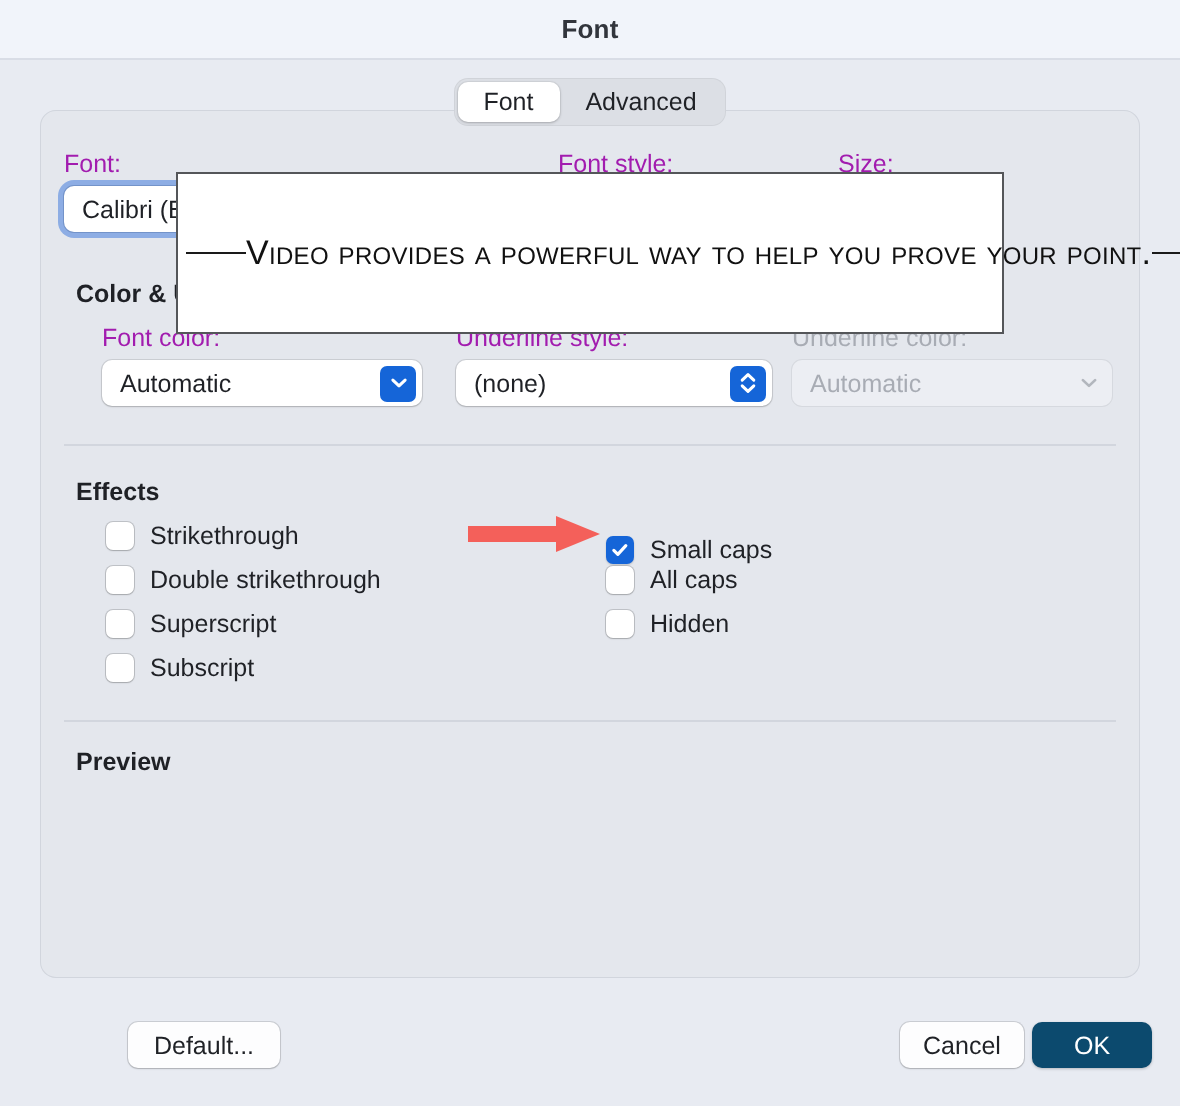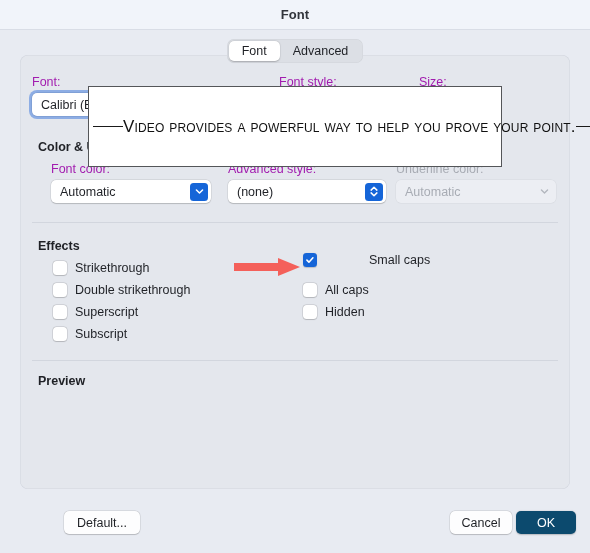--- a/index.html
+++ b/index.html
@@ -302,21 +302,21 @@
         <span class="val">Automatic</span>
         <span class="arrowbox">
           <svg width="9" height="9" viewBox="0 0 10 10">
               <path d="M1.6 3.4 L5 6.6 L8.4 3.4" fill="none" stroke="#fff" stroke-width="1.7" stroke-linecap="round" stroke-linejoin="round"></path>
             </svg>
         </span>
       </div>
     </div>
 
     <div class="row" style="left:208px; top:107px; width:158px;">
-      <div class="flabel">Advanced style:</div>
+      <div class="flabel">Underline style:</div>
       <div class="popup" style="width:158px;">
         <span class="val">(none)</span>
         <span class="arrowbox">
           <svg width="10" height="13" viewBox="0 0 10 13">
             <path d="M2.1 5.1 L5 2.3 L7.9 5.1" fill="none" stroke="#fff" stroke-width="1.5" stroke-linecap="round" stroke-linejoin="round"></path>
             <path d="M2.1 7.9 L5 10.7 L7.9 7.9" fill="none" stroke="#fff" stroke-width="1.5" stroke-linecap="round" stroke-linejoin="round"></path>
           </svg>
         </span>
       </div>
     </div>
@@ -347,21 +347,21 @@
     </div>
     <div class="cbrow" style="left:33px; top:250px;">
       <span class="cbox"></span>
       <span class="cblabel">Superscript</span>
     </div>
     <div class="cbrow" style="left:33px; top:272px;">
       <span class="cbox"></span>
       <span class="cblabel">Subscript</span>
     </div>
 
-    <div class="cbrow" style="left:283px; top:198px;gap:44px;">
+    <div class="cbrow" style="left:283px; top:213px;">
       <span class="cbox checked">
         <svg width="10" height="10" viewBox="0 0 12 12">
             <path d="M2.3 6.2 L4.7 8.6 L9.5 3.4" fill="none" stroke="#fff" stroke-width="1.9" stroke-linecap="round" stroke-linejoin="round"></path>
           </svg>
       </span>
       <span class="cblabel">Small caps</span>
     </div>
     <div class="cbrow" style="left:283px; top:228px;">
       <span class="cbox"></span>
       <span class="cblabel">All caps</span>

